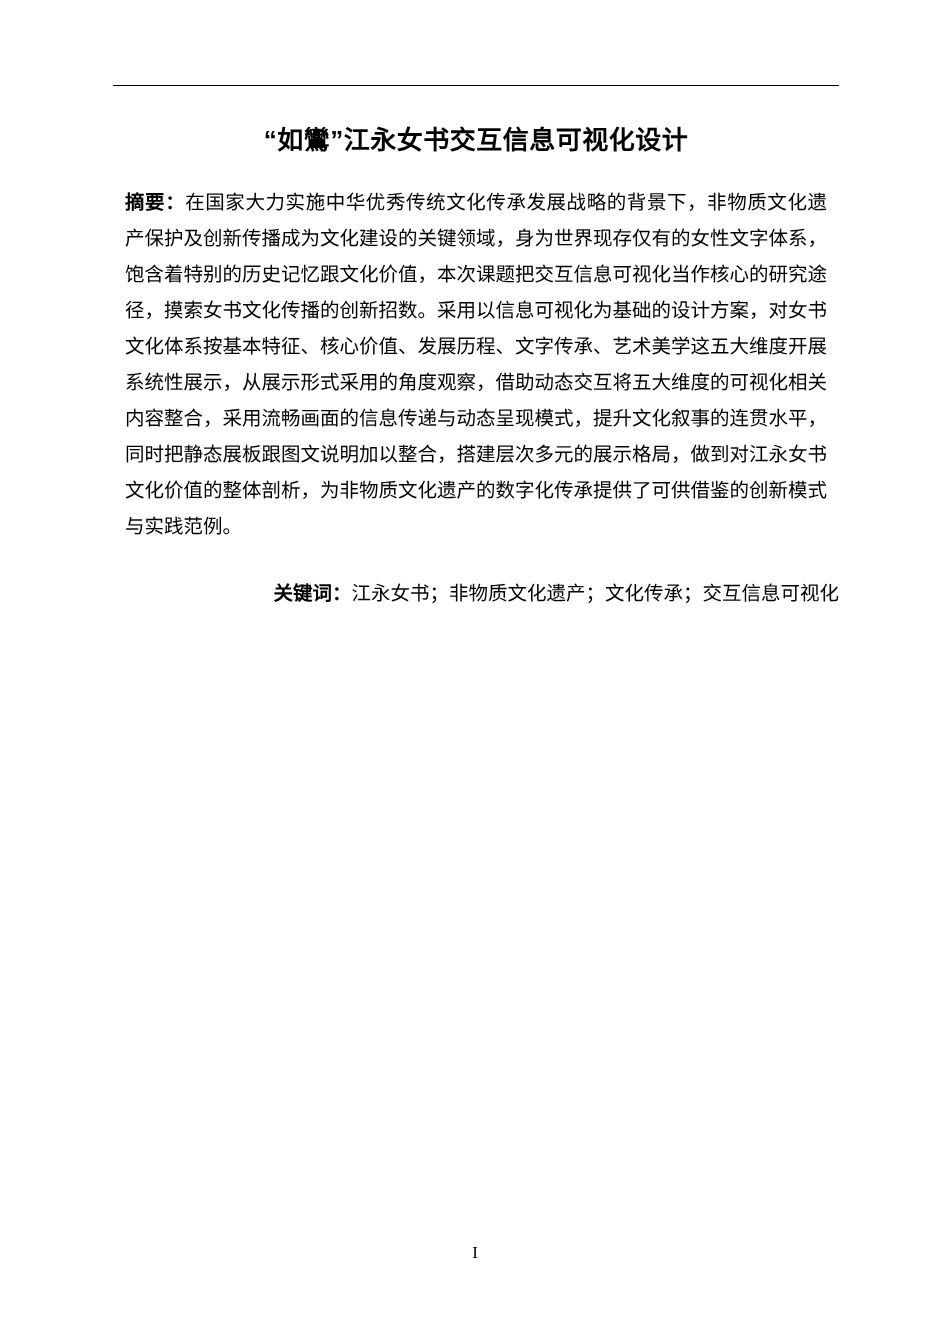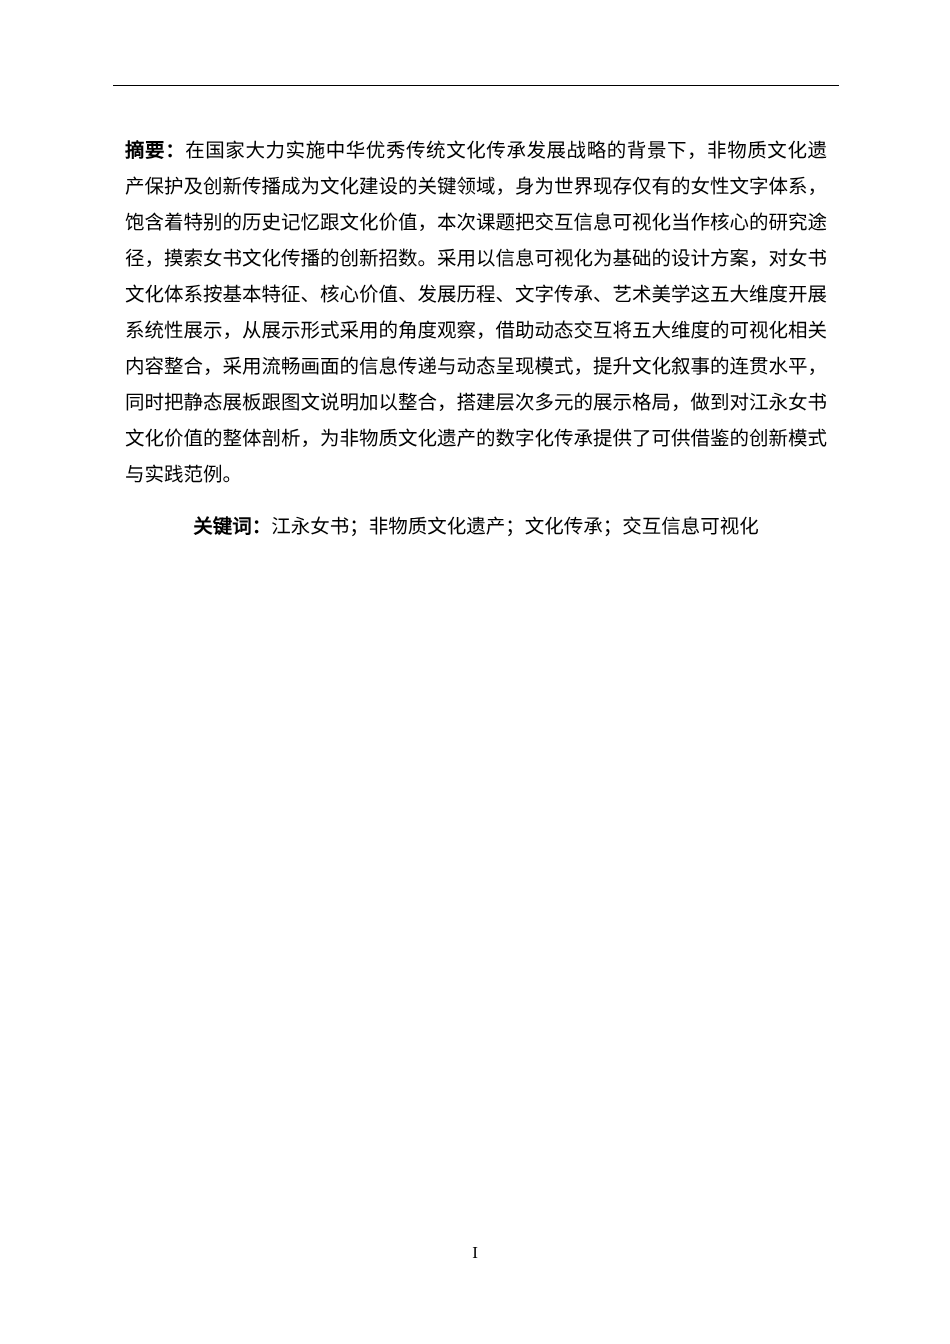--- a/index.html
+++ b/index.html
@@ -54,42 +54,43 @@
     margin: 12px;
   }
   .label-bold {
     font-family: "Liberation Sans", "DejaVu Sans", sans-serif;
     font-weight: bold;
     font-size: 19.5px;
   }
   .keywords-block {
     font-size: 19.5px;
     line-height: 36px;
-    margin-top: 15px;
-    text-align: center;
+    margin-top: 30px;
+    text-align: right;
   }
   .page-number {
     position: absolute;
     left: 0;
     top: 1243px;
     width: 950px;
     text-align: center;
     font-size: 17px;
     font-family: "Liberation Serif", "DejaVu Serif", serif;
   }
 </style>
 </head>
 <body>
 
 <div class="page">
 
   <div class="top-rule"></div>
 
   <div class="content">
 
+    <h1 class="doc-title">“如鸞”江永女书交互信息可视化设计</h1>
 
     <p class="abstract-block"><span class="label-bold">摘要：</span><span>在国家大力实施中华优秀传统文化传承发展战略的背景下，非物质文化遗产保护及创新传播成为文化建设的关键领域，身为世界现存仅有的女性文字体系，饱含着特别的历史记忆跟文化价值，本次课题把交互信息可视化当作核心的研究途径，摸索女书文化传播的创新招数。采用以信息可视化为基础的设计方案，对女书文化体系按基本特征、核心价值、发展历程、文字传承、艺术美学这五大维度开展系统性展示，从展示形式采用的角度观察，借助动态交互将五大维度的可视化相关内容整合，采用流畅画面的信息传递与动态呈现模式，提升文化叙事的连贯水平，同时把静态展板跟图文说明加以整合，搭建层次多元的展示格局，做到对江永女书文化价值的整体剖析，为非物质文化遗产的数字化传承提供了可供借鉴的创新模式与实践范例。</span></p>
 
     <p class="keywords-block"><span class="label-bold">关键词：</span><span>江永女书；非物质文化遗产；文化传承；交互信息可视化</span></p>
 
   </div>
 
   <div class="page-number">I</div>
 
 </div>

